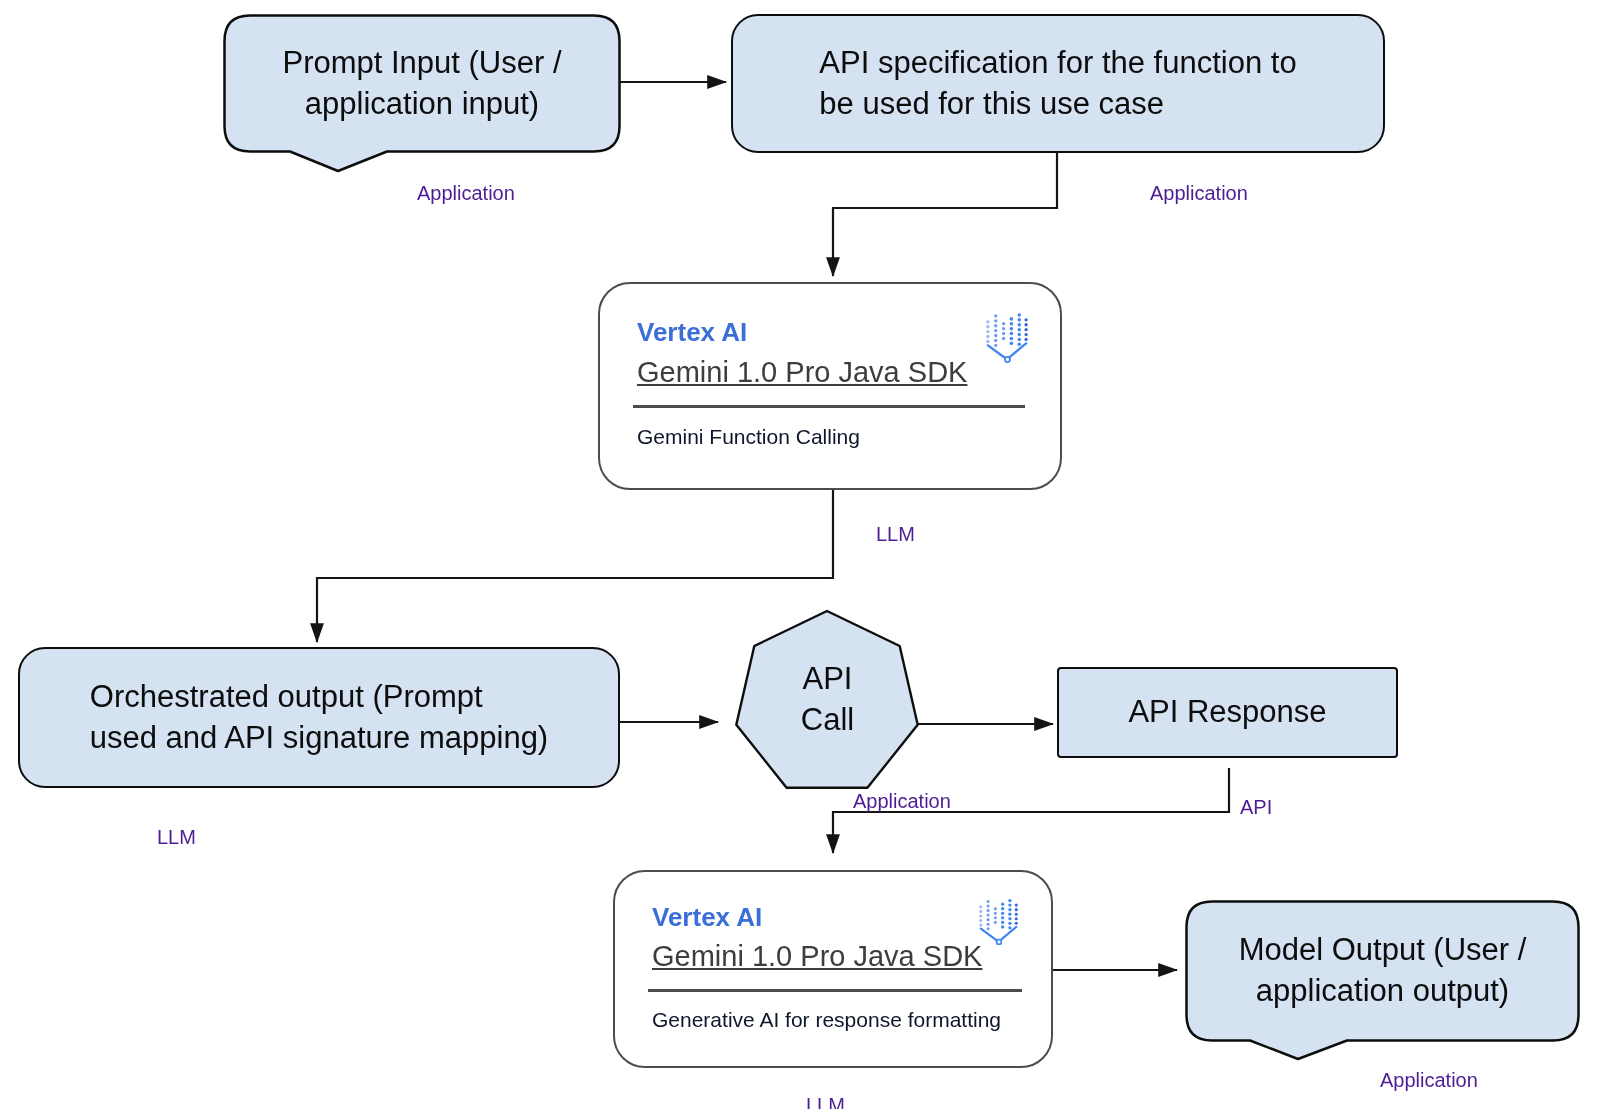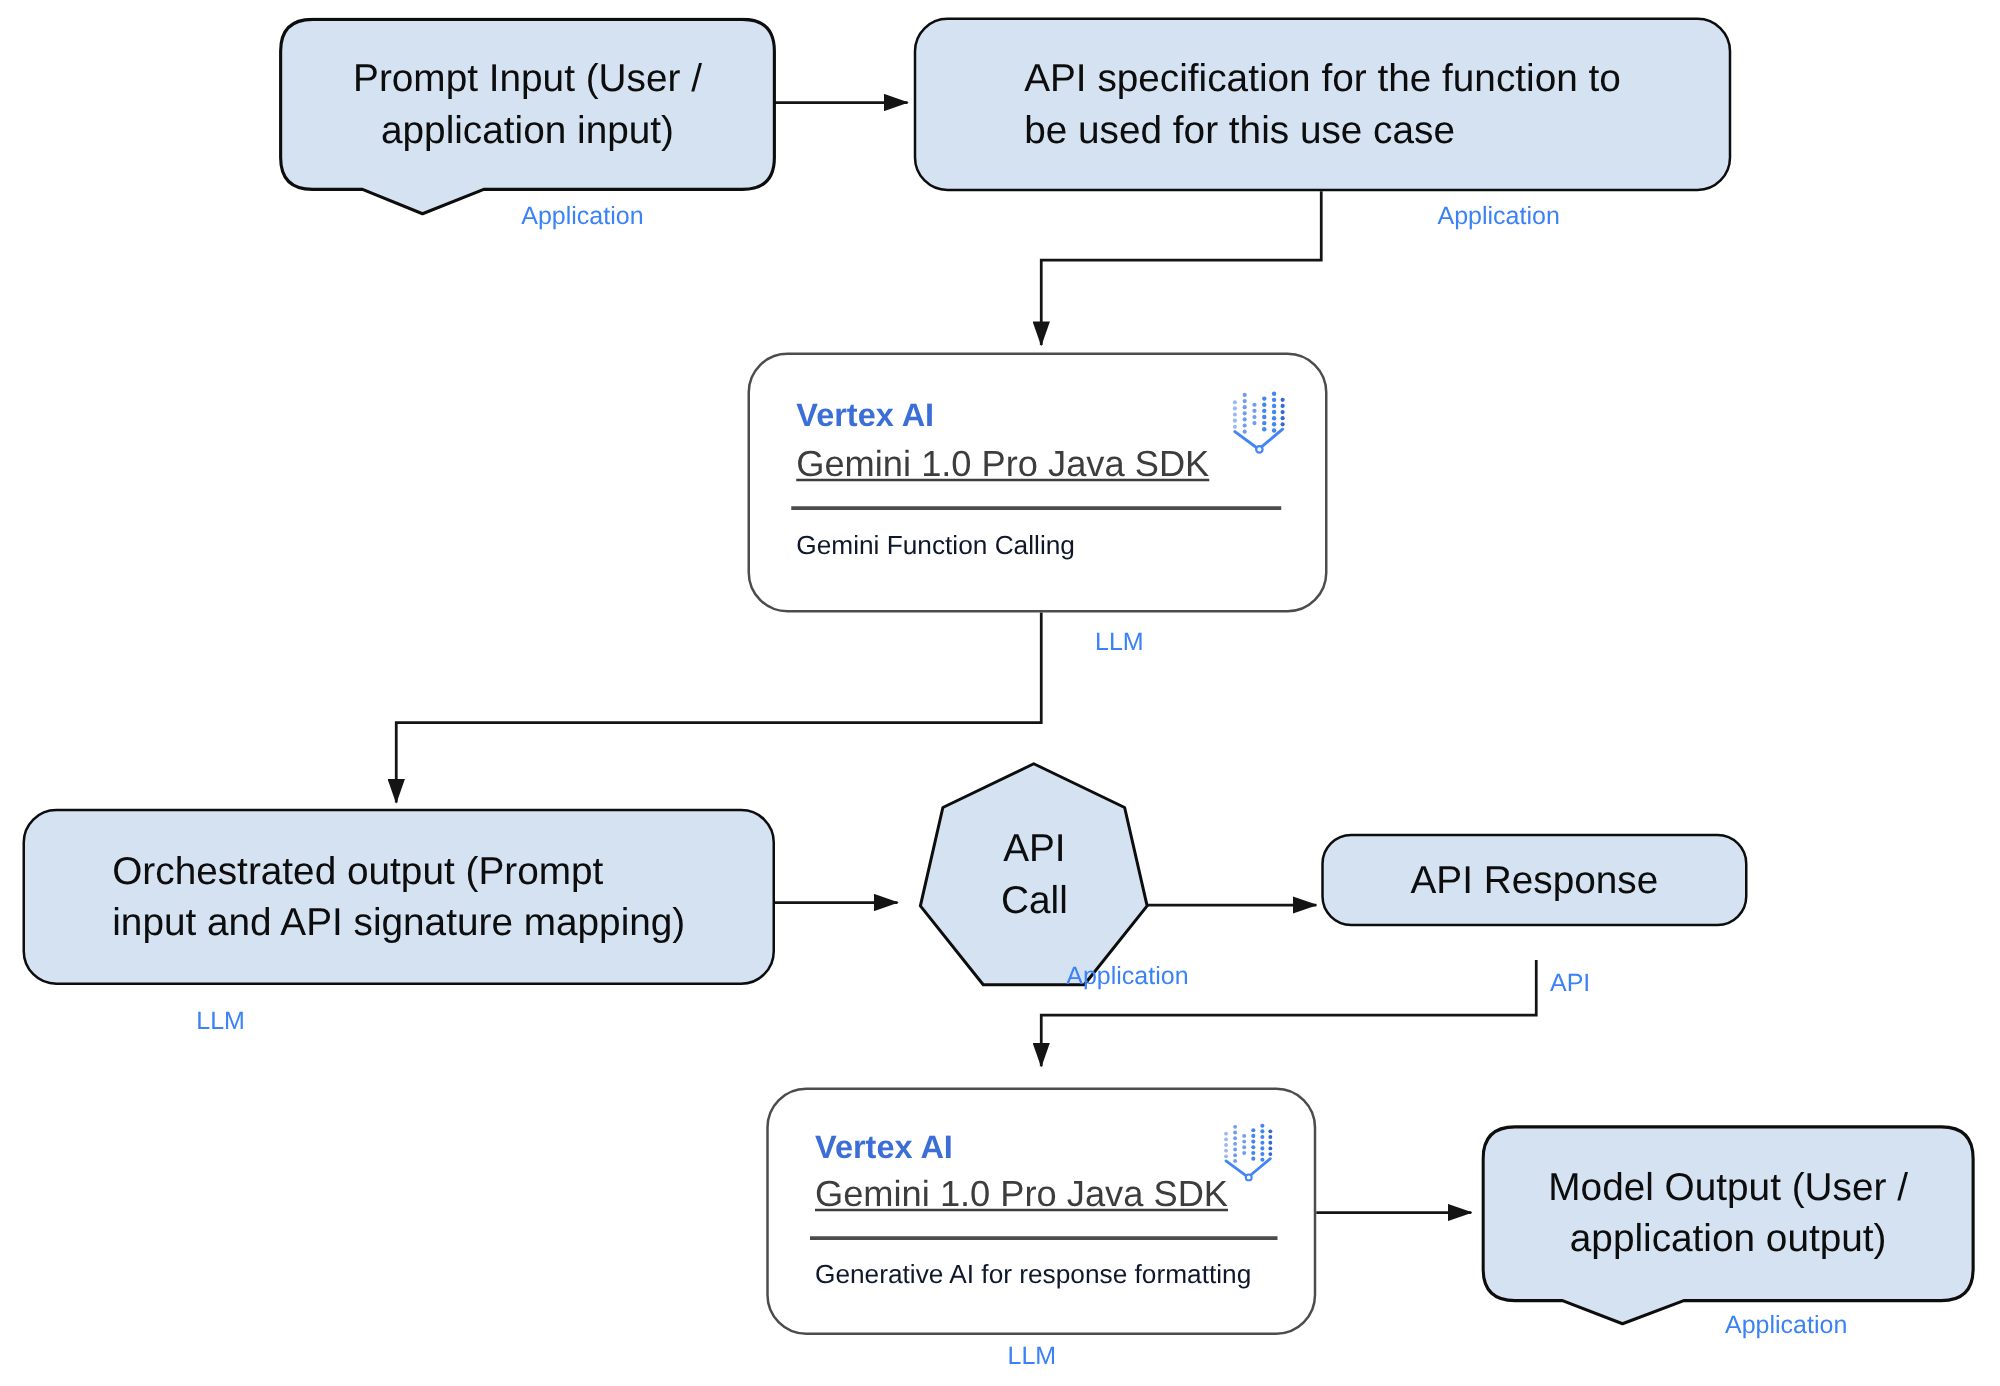--- a/index.html
+++ b/index.html
@@ -30,21 +30,21 @@
   .card .sdk{position:absolute;left:37px;font-size:29px;color:#3d3d3d;text-decoration:underline;}
   .card .divider{position:absolute;left:33px;height:3px;background:#4c4c4c;}
   .card .feature{position:absolute;left:37px;font-size:21px;color:#0f172a;}
   .card .icon{position:absolute;}
   
   .hept{position:absolute;}
   .hept .txt{
     position:absolute;inset:0;display:flex;align-items:center;justify-content:center;
     text-align:center;font-size:31px;line-height:1.3;white-space:pre-line;
   }
-  .taglabel{position:absolute;font-size:20px;color:#3b82f6;white-space:nowrap;}
+  .taglabel{position:absolute;font-size:20px;color:#4c1d95;white-space:nowrap;margin-top:20px;}
 </style>
 </head>
 <body>
 
 <div id="canvas">
 
   <svg class="abs" style="left:0;top:0" width="1600" height="1109" viewBox="0 0 1600 1109">
     <defs>
       <marker id="arrow" viewBox="0 0 10 7" refX="9.5" refY="3.5" markerWidth="9" markerHeight="6.3" orient="auto" markerUnits="strokeWidth">
         <path d="M0,0 L10,3.5 L0,7 Z" fill="#141414"></path>
@@ -127,34 +127,34 @@
           </g>
         <path d="M4,36 L23,50 M43,34 L25,49" stroke="#4285f4" stroke-width="2.4" stroke-linecap="round" fill="none"></path>
         <circle cx="24" cy="50.5" r="2.6" fill="#ffffff" stroke="#4285f4" stroke-width="1.8"></circle>
       </svg>
     </div>
   </div>
   <div class="taglabel" style="left:876px;top:503px">LLM</div>
 
   <div class="bluebox" style="left:18px;top:647px;width:602px;height:141px;padding:0 10px">
     <span>Orchestrated output (Prompt
-input and API signature mapping)</span>
+used and API signature mapping)</span>
   </div>
   <div class="taglabel" style="left:157px;top:806px">LLM</div>
 
   <div class="hept" style="left:727px;top:602px;width:201px;height:195px">
     <svg width="201" height="195" viewBox="0 0 201 195">
       <polygon points="100,9 172.7,44 190.7,122.7 140.4,185.8 59.6,185.8 9.3,122.7 27.3,44" fill="#d5e2f2" stroke="#0d0d0d" stroke-width="2.4" stroke-linejoin="round"></polygon>
     </svg>
     <div class="txt">API
 Call</div>
   </div>
   <div class="taglabel" style="left:853px;top:770px">Application</div>
 
-  <div class="bluebox" style="left:1057px;top:667px;width:341px;height:74px;border-radius:24px">
+  <div class="bluebox" style="left:1057px;top:667px;width:341px;height:91px;border-radius:4px">
     <span>API Response</span>
   </div>
   <div class="taglabel" style="left:1240px;top:776px">API</div>
 
   <div class="card" style="left:613px;top:870px;width:440px;height:198px">
     <div class="product" style="top:30px">Vertex AI</div>
     <div class="sdk" style="top:68px">Gemini 1.0 Pro Java SDK</div>
     <div class="divider" style="top:117px;width:374px"></div>
     <div class="feature" style="top:136px">Generative AI for response formatting</div>
     <div class="icon" style="right:30px;top:24px">

